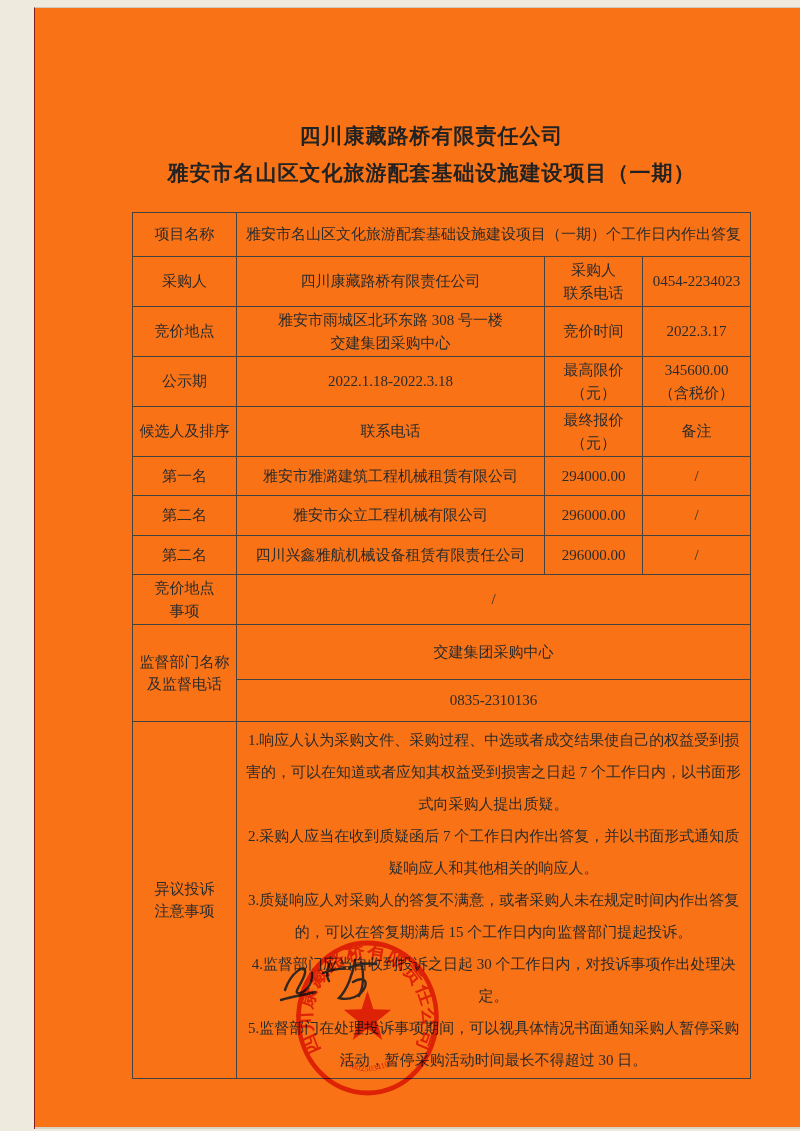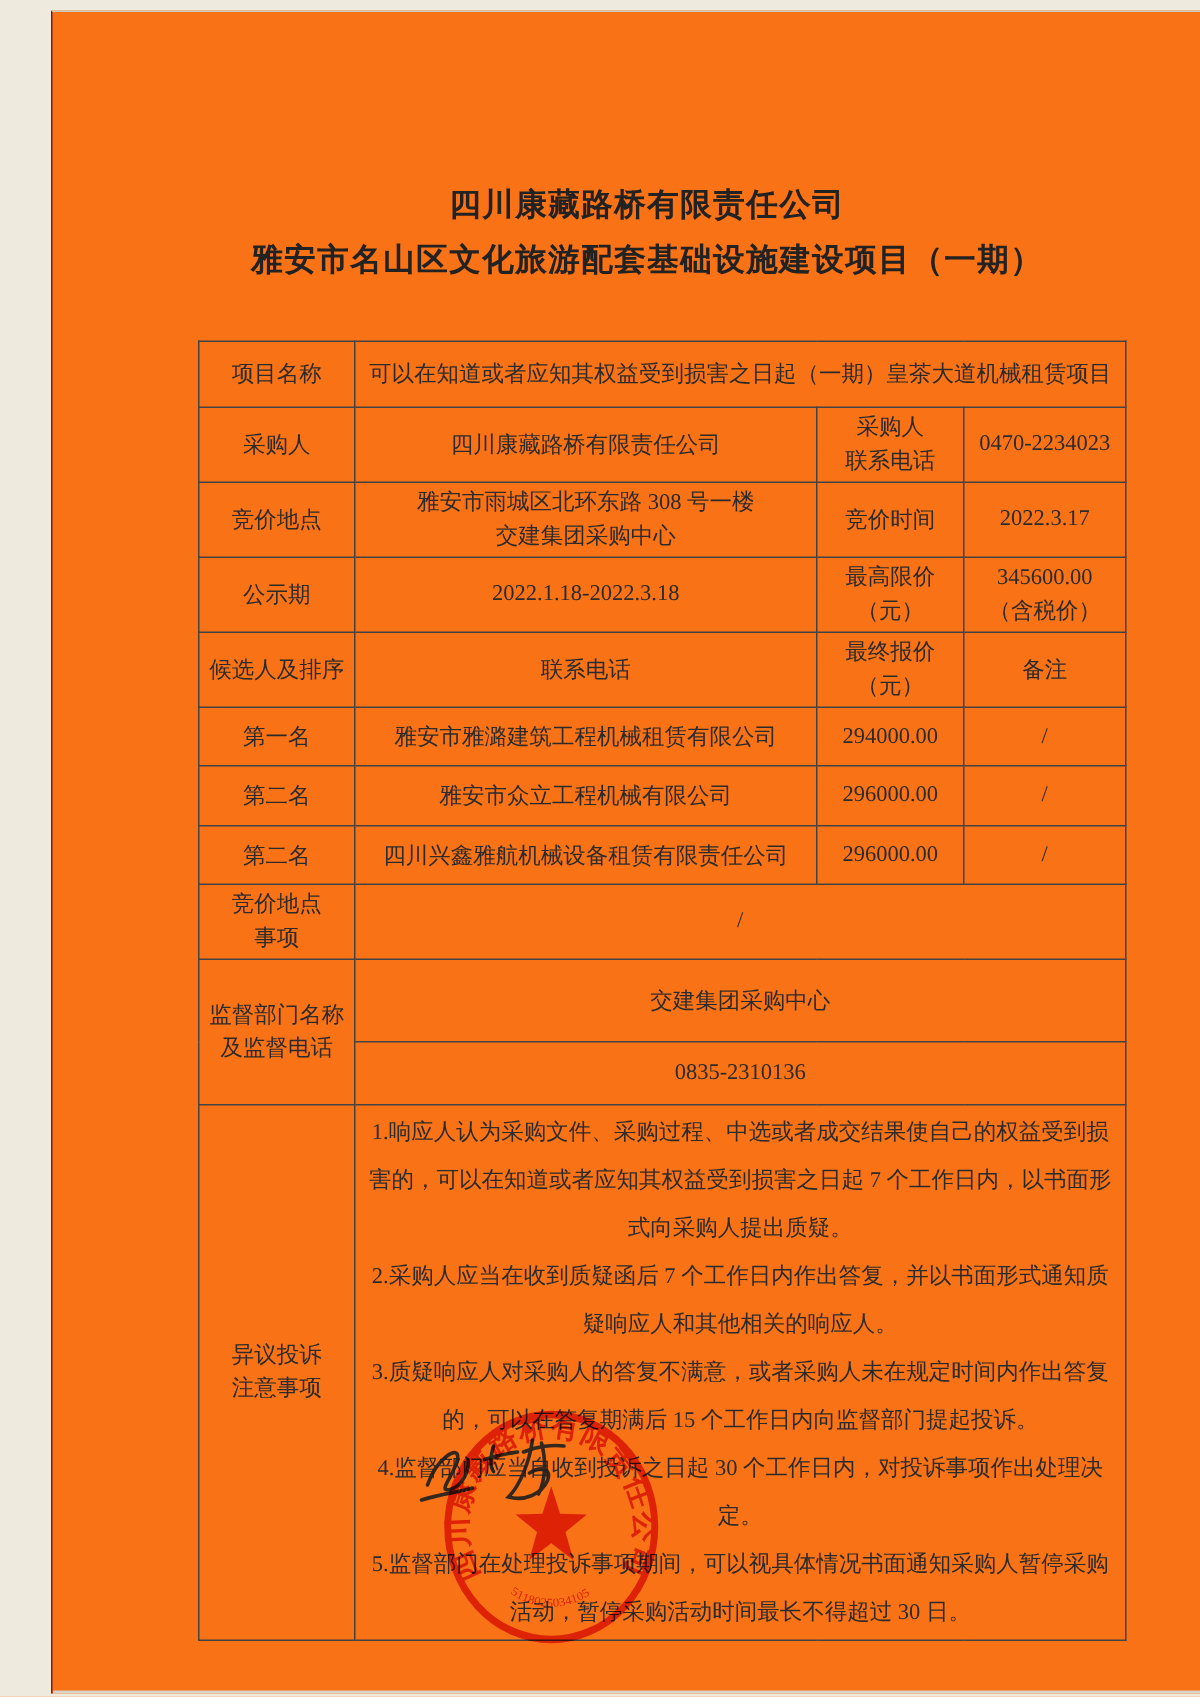--- a/index.html
+++ b/index.html
@@ -16,21 +16,21 @@
     border-top:1px solid #cfc9bc;
     box-shadow:inset 0 -2px 0 #d8d2c6;
     margin-left:28px;
   }
   .titles{position:absolute;left:0;top:110px;width:100%;text-align:center;}
   .title-line{
     font-size:21px;font-weight:bold;line-height:36.5px;
     letter-spacing:1px;color:#222;
   }
   table.doc{
-    position:absolute;left:97px;top:219px;width:618px;
+    position:absolute;left:97px;top:204px;width:618px;
     border-collapse:collapse;table-layout:fixed;padding-left:12px;
   }
   table.doc td{
     border:1.5px solid #434343;
     text-align:center;vertical-align:middle;
     font-size:15px;padding:2px 4px;color:#2b2b2b;
   }
   td .ln{display:block;line-height:1.5;}
   td.val-left{text-align:left;padding-left:10px;font-size:16px;}
   td.complaint{
@@ -59,30 +59,30 @@
   <table class="doc">
     <colgroup>
       <col style="width:104px">
         <col style="width:308px">
         <col style="width:98px">
         <col style="width:108px">
     </colgroup>
     <tbody>
         <tr style="height:44px">
       <td>项目名称</td>
-      <td colspan="3">可以在知道或者应知其权益受到损害之日起（一期）皇茶大道机械租赁项目</td>
+      <td colspan="3">雅安市名山区文化旅游配套基础设施建设项目（一期）个工作日内作出答复</td>
     </tr>
     <tr style="height:46px">
       <td>采购人</td>
       <td>四川康藏路桥有限责任公司</td>
       <td>
         <span class="ln">采购人</span>
         <span class="ln">联系电话</span>
       </td>
-      <td>0470-2234023</td>
+      <td>0454-2234023</td>
     </tr>
     <tr style="height:50px">
       <td>竞价地点</td>
       <td>
         <span class="ln">雅安市雨城区北环东路 308 号一楼</span>
         <span class="ln">交建集团采购中心</span>
       </td>
       <td>竞价时间</td>
       <td>2022.3.17</td>
     </tr>

